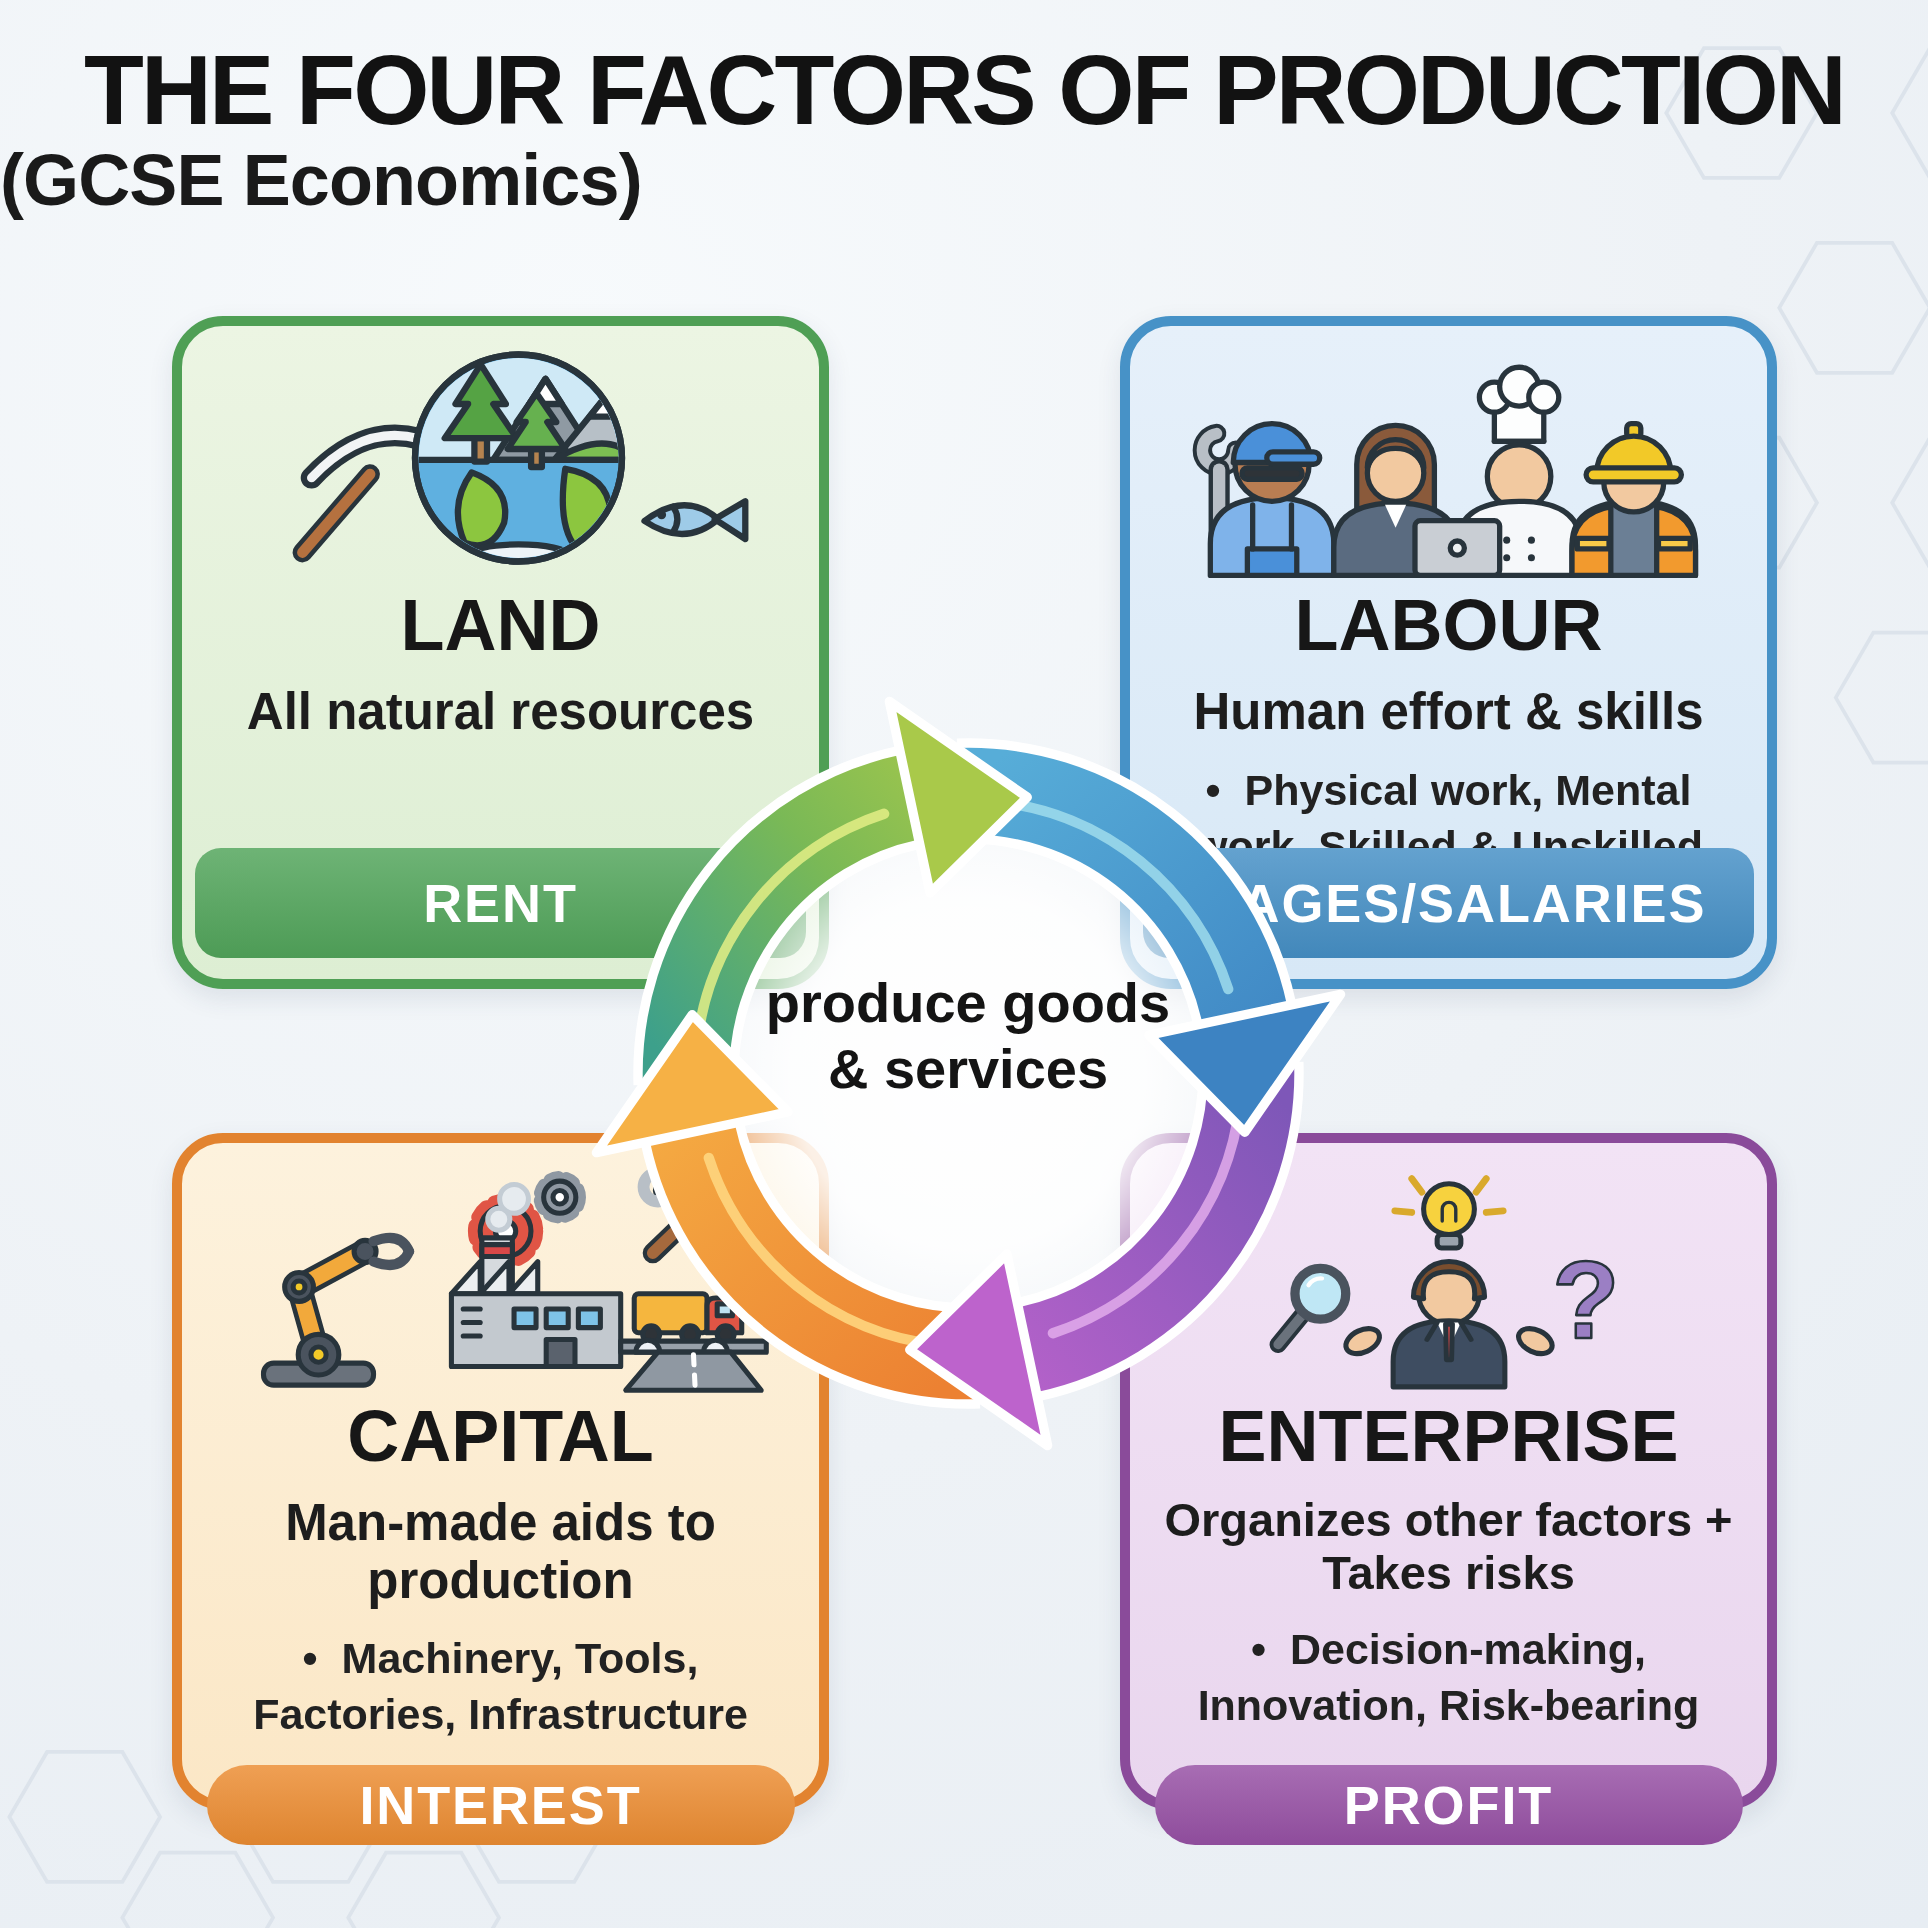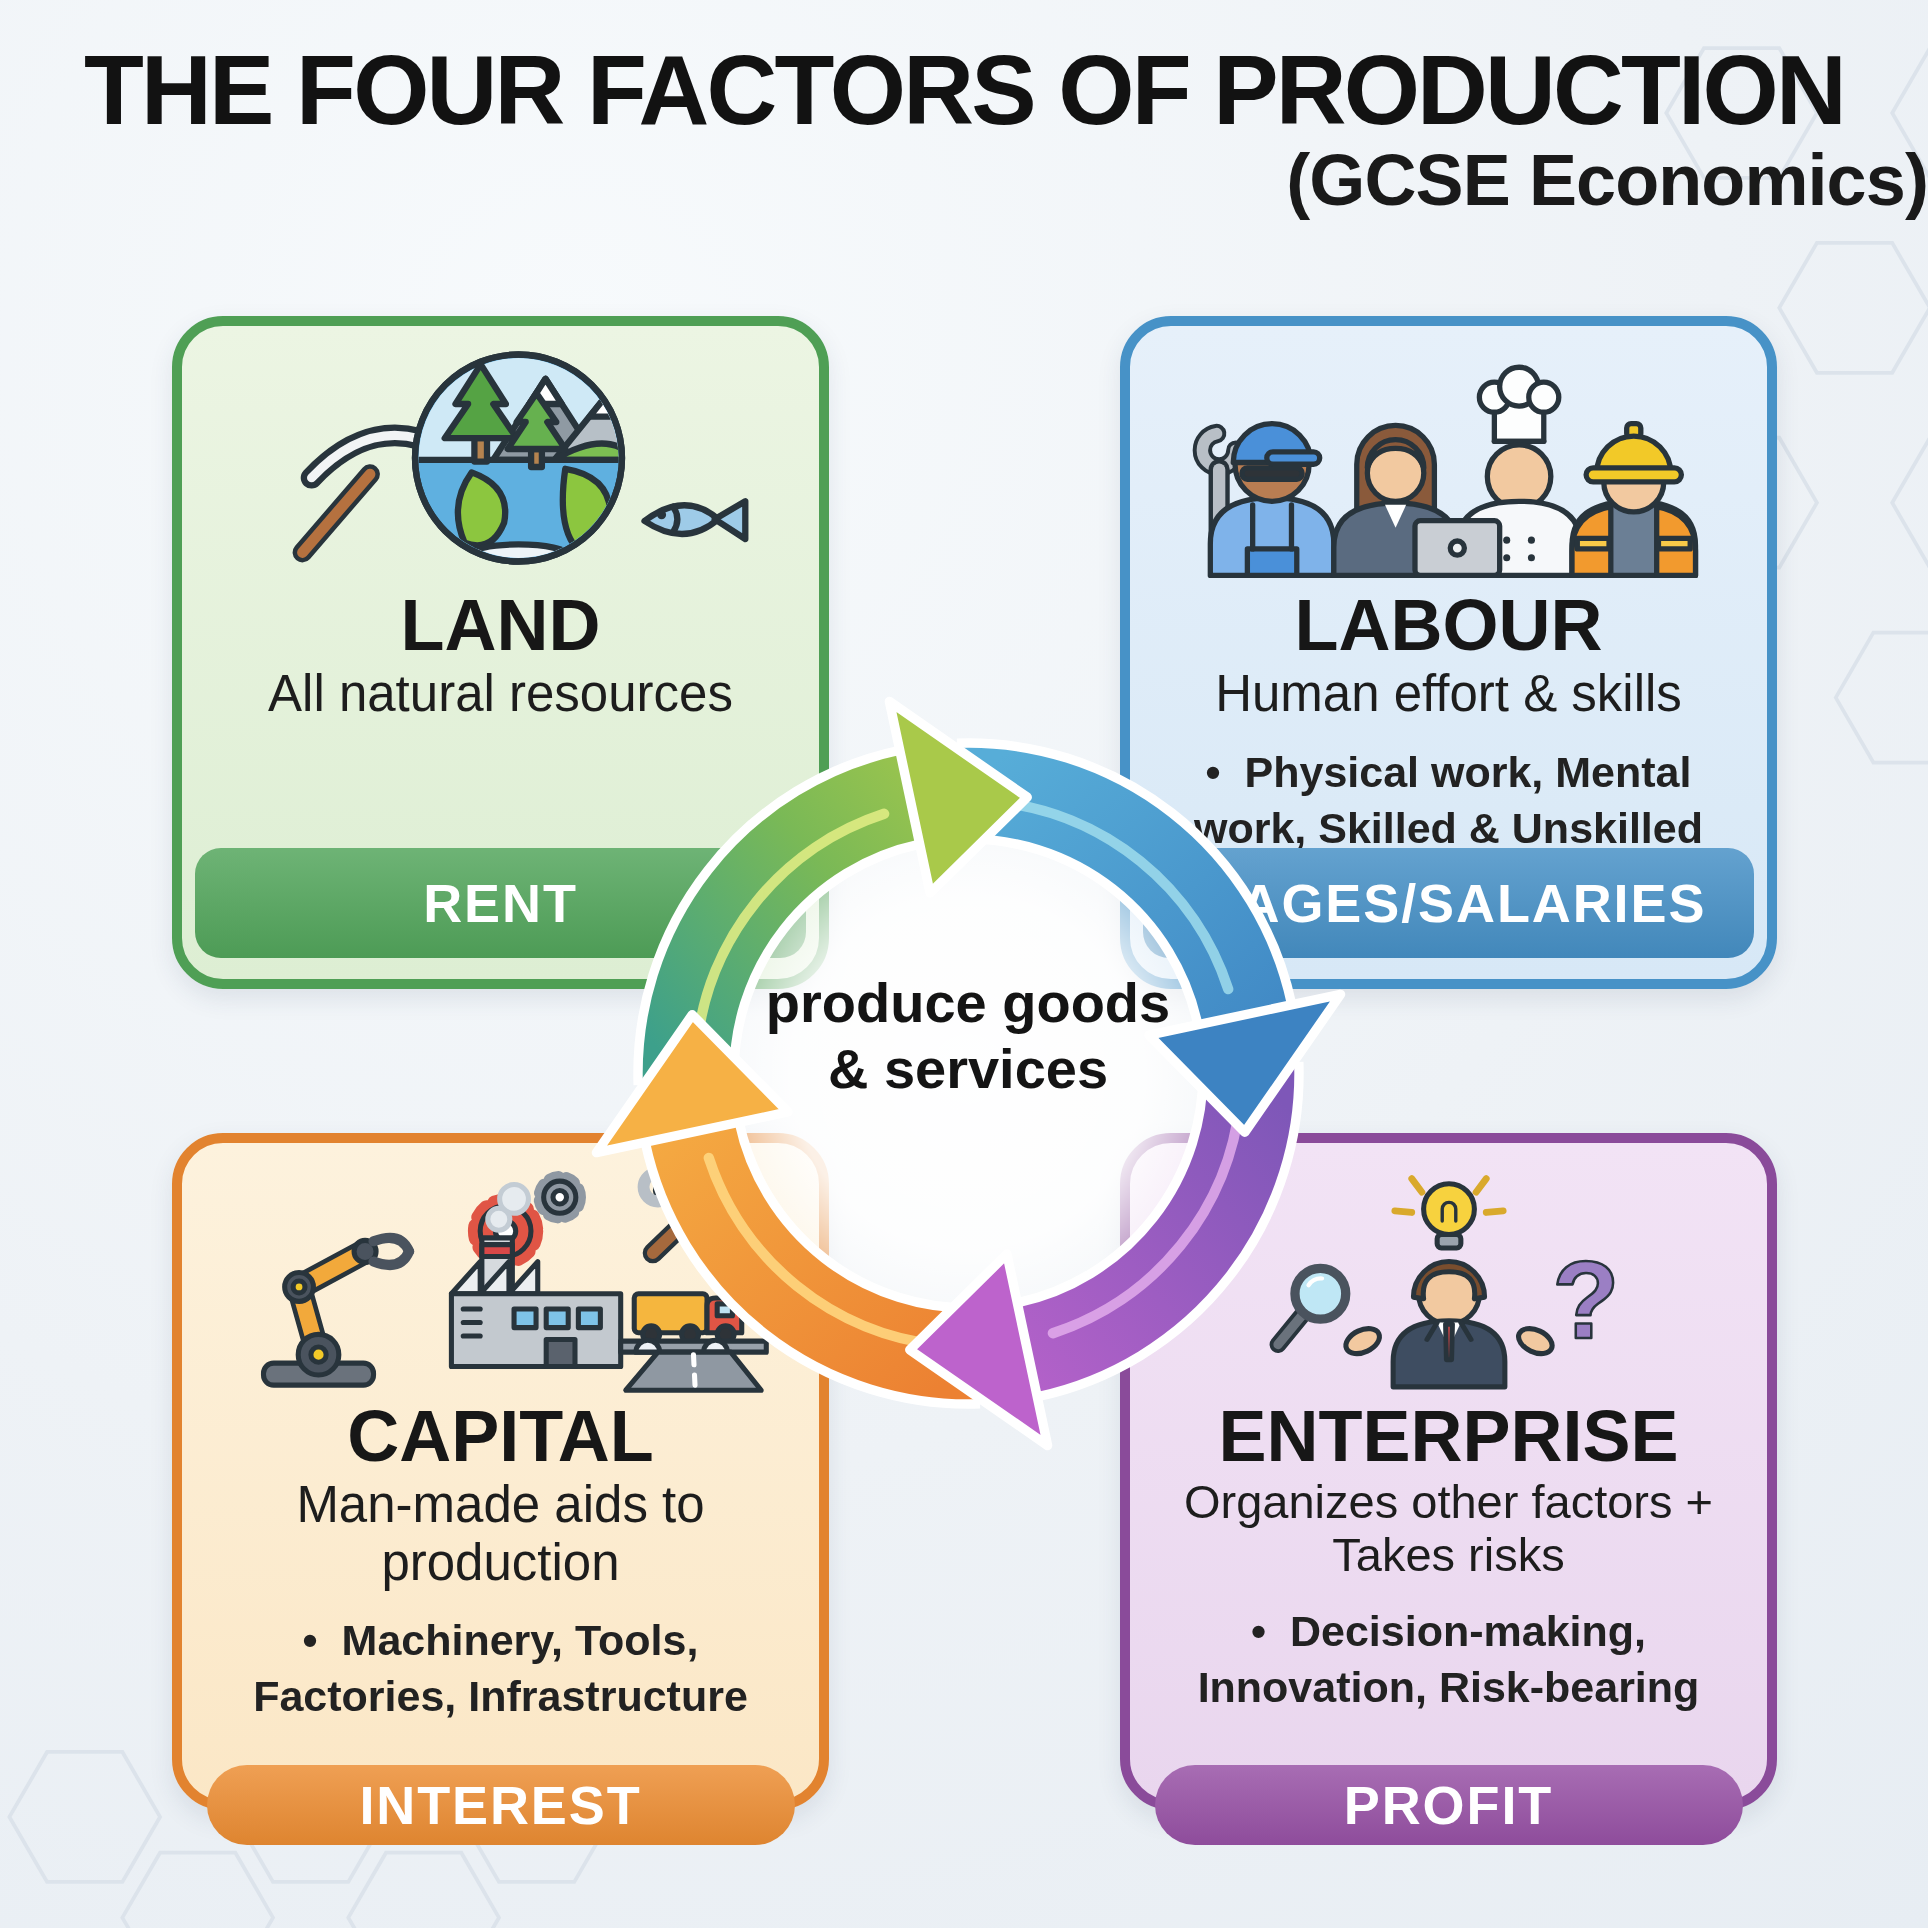--- a/index.html
+++ b/index.html
@@ -8,40 +8,40 @@
     font-family:"Liberation Sans", sans-serif;
     background:radial-gradient(circle at 30% 18%, #f7fafc 0%, #eef2f6 55%, #e7edf3 100%);
     color:var(--text,#161616);
   }
   .hexes{position:absolute;left:0;top:0;z-index:0;}
   .page-title{
     position:absolute;top:34px;left:0;right:0;text-align:center;
     font-size:98px;font-weight:bold;letter-spacing:-2.8px;color:#121212;z-index:2;
   }
   .page-subtitle{
-    position:absolute;top:139px;left:0;right:0;text-align:right;
-    font-size:72px;font-weight:bold;letter-spacing:-0.9px;color:#1a1a1a;z-index:2;padding-left:40px;
+    position:absolute;top:139px;left:0;right:0;text-align:left;
+    font-size:72px;font-weight:bold;letter-spacing:-0.9px;color:#1a1a1a;z-index:2;
   }
   .card{
     position:absolute;border-radius:51px;border:10.4px solid #888;
     box-shadow:0 9.4px 24.5px rgba(40,60,90,.10);
     display:flex;flex-direction:column;align-items:center;z-index:1;
   }
   .card-land{left:172px;top:316px;width:637px;height:653px;
     border-color:var(--land-accent);background:linear-gradient(180deg,#ecf5e3, var(--land-bg));}
   .card-labour{left:1120px;top:316px;width:637px;height:653px;
     border-color:var(--labour-accent);background:linear-gradient(180deg,#e6f0fa, var(--labour-bg));}
   .card-capital{left:172px;top:1133px;width:637px;height:657px;
     border-color:var(--capital-accent);background:linear-gradient(180deg,#fdf2dd, var(--capital-bg));}
   .card-enterprise{left:1120px;top:1133px;width:637px;height:657px;
     border-color:var(--enterprise-accent);background:linear-gradient(180deg,#f2e3f5, var(--enterprise-bg));}
   .icon-wrap{margin-top:13px;height:247px;display:flex;align-items:center;justify-content:center;}
   .card-capital .icon-wrap,.card-enterprise .icon-wrap{margin-top:17px;height:237px;}
   .card-title{font-size:72px;font-weight:bold;color:#171717;line-height:1.02;margin-top:3px;}
-  .card-subtitle{font-size:51px;font-weight:normal;color:#1d1d1d;margin-top:3px;line-height:1.12;text-align:center;}
+  .card-subtitle{font-size:51px;font-weight:bold;color:#1d1d1d;margin-top:21px;line-height:1.12;text-align:center;}
   .card-enterprise .card-subtitle{font-size:47px;max-width:603px;}
   .card-capital .card-subtitle{max-width:508px;}
   .bullets{margin-top:22.6px;font-size:43px;font-weight:bold;color:#222;line-height:1.45;}
   .bullet-row{display:flex;align-items:flex-start;text-align:left;}
   .bullet-row::before{content:"\2022";margin-right:21px;}
   .bullet-center{text-align:center;line-height:1.3;}
   .bullet-center::before{content:"\2022\00a0\00a0";}
   .card-labour .bullet-center{max-width:584px;}
   .card-capital .bullet-center{max-width:565px;text-align:center;}
   .card-enterprise .bullet-center{max-width:546px;}

